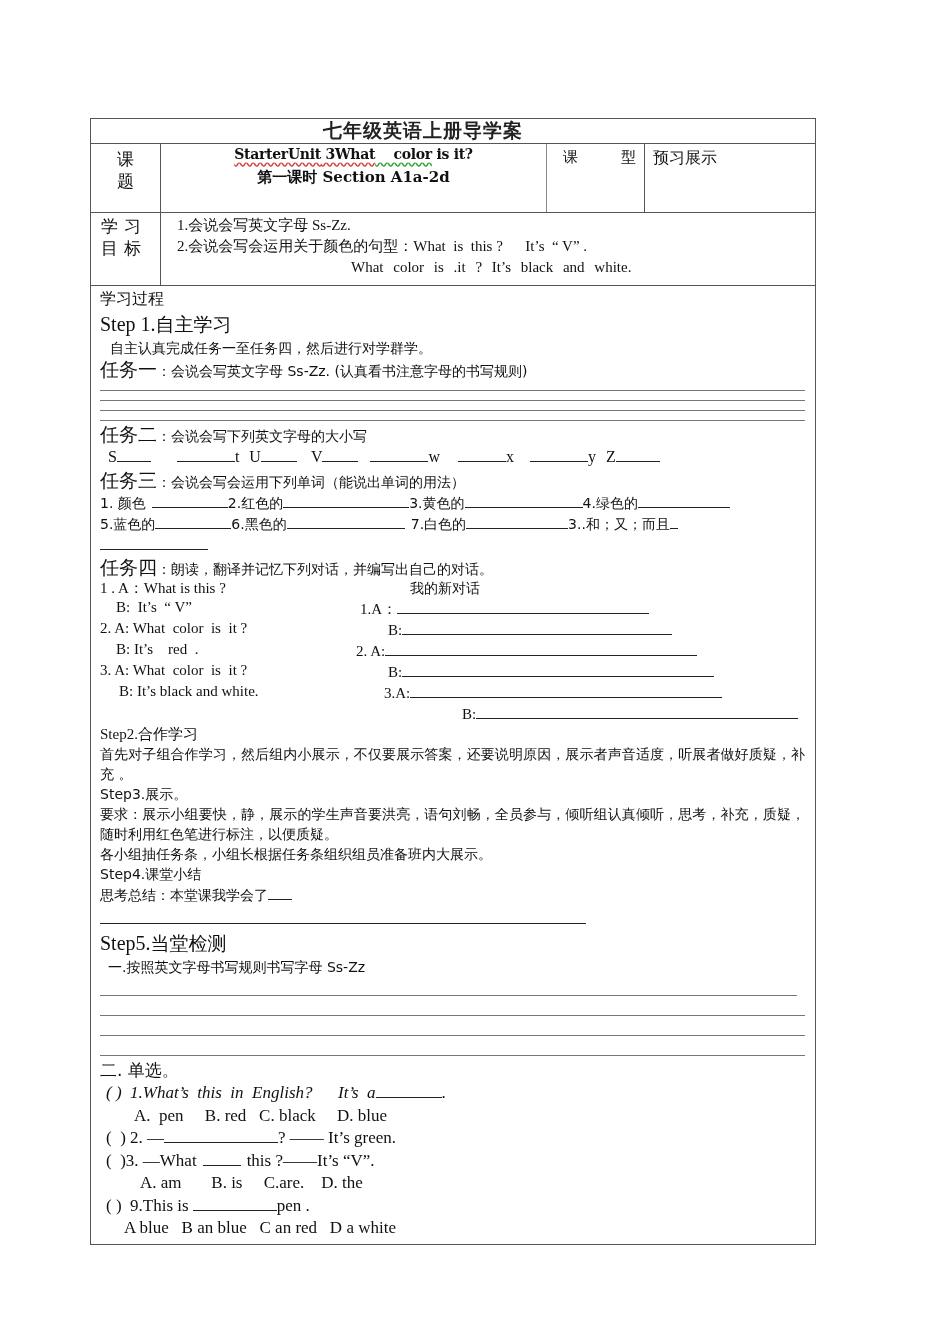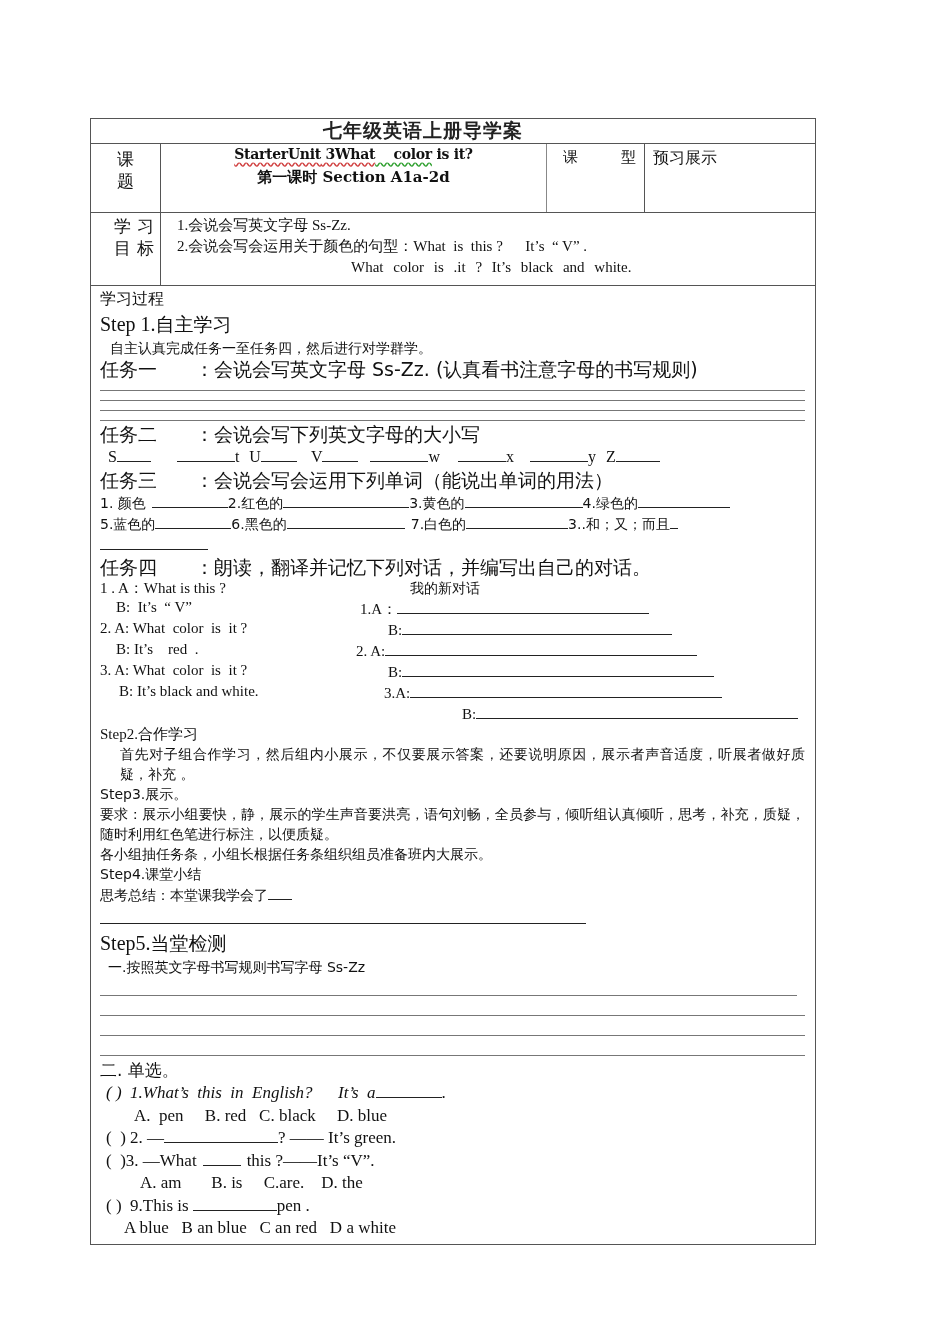--- a/index.html
+++ b/index.html
@@ -13,30 +13,30 @@
   .topic-row { height:68px; }
   .label-cell { width:70px; border-right:1px solid #555; font-family:"DejaVu Sans", sans-serif; font-size:17px; text-align:center; line-height:22px; padding-top:4px; }
   .topic-main { width:386px; border-right:1px solid #888; text-align:center; padding-top:2px; }
   .topic-line1 { font-family:"DejaVu Serif", serif; font-weight:bold; font-size:14px; letter-spacing:-0.3px; }
   .topic-line1 .u1 { text-decoration:underline wavy #d04040; text-underline-offset:3px; }
   .topic-line1 .u2 { text-decoration:underline wavy #30a030; text-underline-offset:3px; }
   .topic-line2 { font-family:"DejaVu Serif", serif; font-weight:bold; font-size:15px; margin-top:6px; }
   .type-label { width:98px; border-right:1px solid #555; font-family:"DejaVu Sans", sans-serif; font-size:15px; display:flex; justify-content:space-between; padding:4px 8px 0 16px; align-items:flex-start; }
   .type-value { flex:1; font-family:"DejaVu Sans", sans-serif; font-size:16px; padding:4px 8px; }
   .goal-row { height:72px; }
-  .goal-label { width:70px; border-right:1px solid #555; font-family:"DejaVu Sans", sans-serif; font-size:17px; padding:2px 0 0 10px; line-height:22px; letter-spacing:6px;text-align:right; }
+  .goal-label { width:70px; border-right:1px solid #555; font-family:"DejaVu Sans", sans-serif; font-size:17px; padding:2px 0 0 10px; line-height:22px; letter-spacing:6px; }
   .goal-content { flex:1; padding:2px 0 0 16px; font-size:15px; line-height:21px; }
   .goal-line3 { padding-left:174px; word-spacing:6px; }
   .process { padding:2px 10px 4px 9px; font-size:15px; line-height:19px; }
   .cn { font-family:"DejaVu Sans", sans-serif; }
   .h-proc { font-family:"DejaVu Sans", sans-serif; font-size:16px; line-height:22px; }
   .step1 { font-size:20px; line-height:28px; }
   .step1 .cn { font-size:19px; }
   .task-h { font-family:"DejaVu Sans", sans-serif; font-size:19px; }
-  .task-sub { font-family:"DejaVu Sans", sans-serif; font-size:19px;margin-left:38px; }
+  .task-sub { font-family:"DejaVu Sans", sans-serif; font-size:14px; }
   .rule { border-bottom:1px solid #777; height:0; margin:9px 0 0 0; }
   .blanks { display:flex; font-size:16px; line-height:20px; }
   .blank { display:inline-block; border-bottom:1px solid #222; height:15px; vertical-align:baseline; }
   .words { font-size:14px; line-height:20px; }
   .dialog-grid { display:grid; grid-template-columns:260px 1fr; font-size:15px; line-height:19px; }
   .ind1 { padding-left:16px; }
   .small-cn { font-family:"DejaVu Sans", sans-serif; font-size:14px; line-height:20px; }
   .mc { font-size:17px; line-height:22.5px; }
 </style>
 </head>
@@ -121,21 +121,21 @@
         <div style="padding-left:-4px;margin-left:-4px;"><span>2. A:</span><span class="blank" style="width:312px;"></span></div>
         <div style="white-space:pre;">3. A: What  color  is  it ?</div>
         <div style="padding-left:28px;"><span>B:</span><span class="blank" style="width:312px;"></span></div>
         <div class="ind1" style="padding-left:19px;">B: It’s  black  and  white.</div>
         <div style="padding-left:24px;"><span>3.A:</span><span class="blank" style="width:312px;"></span></div>
         <div></div>
         <div style="padding-left:102px;"><span>B:</span><span class="blank" style="width:322px;"></span></div>
       </div>
 
       <div class="small-cn" style="font-family:'Liberation Serif',serif;font-size:15px;">Step2.合作学习</div>
-      <div class="small-cn" style="text-align:justify;margin-left:20px;">首先对子组合作学习，然后组内小展示，不仅要展示答案，还要说明原因，展示者声音适度，听展者做好质疑，补充 。</div>
+      <div class="small-cn" style="text-align:justify;">首先对子组合作学习，然后组内小展示，不仅要展示答案，还要说明原因，展示者声音适度，听展者做好质疑，补充 。</div>
       <div class="small-cn">Step3.展示。</div>
       <div class="small-cn" style="text-align:justify;">要求：展示小组要快，静，展示的学生声音要洪亮，语句刘畅，全员参与，倾听组认真倾听，思考，补充，质疑，随时利用红色笔进行标注，以便质疑。</div>
       <div class="small-cn">各小组抽任务条，小组长根据任务条组织组员准备班内大展示。</div>
       <div class="small-cn">Step4.课堂小结</div>
       <div class="small-cn"><span>思考总结：本堂课我学会了</span><span class="blank" style="width:24px;"></span></div>
       <div style="height:22px;"><span class="blank" style="width:486px;height:18px;"></span></div>
 
       <div class="step1" style="margin-top:2px;"><span>Step5.</span><span class="cn">当堂检测</span></div>
       <div class="small-cn" style="padding-left:8px;">一.按照英文字母书写规则书写字母 Ss-Zz</div>
       <div class="rule" style="margin-top:18px;width:697px;"></div>

